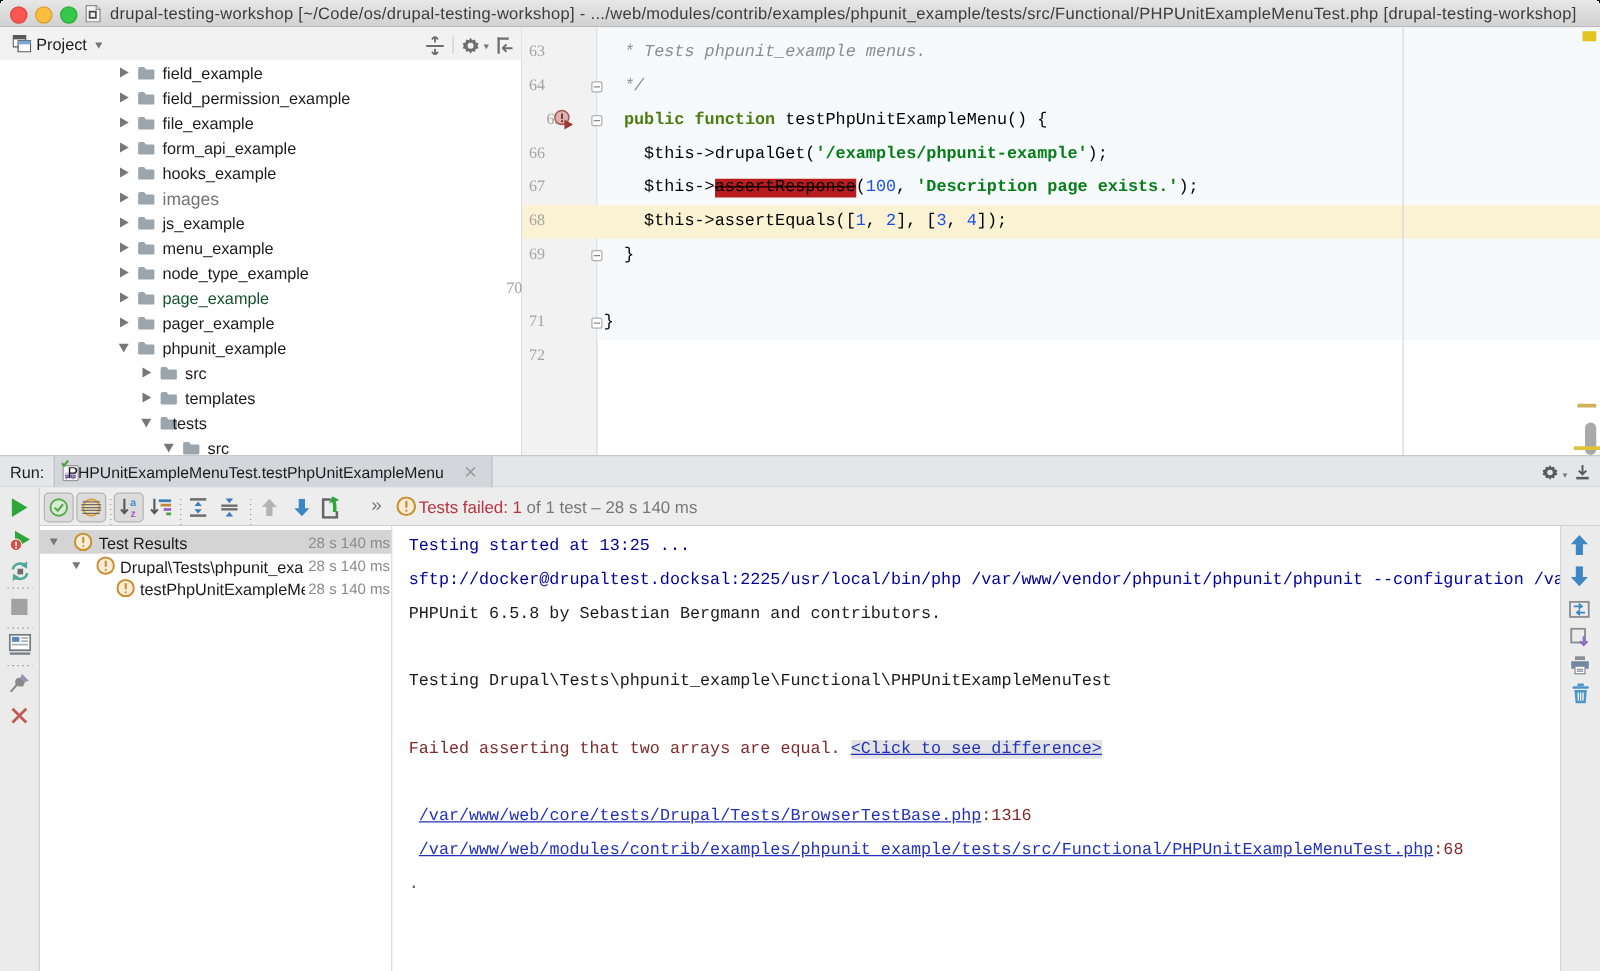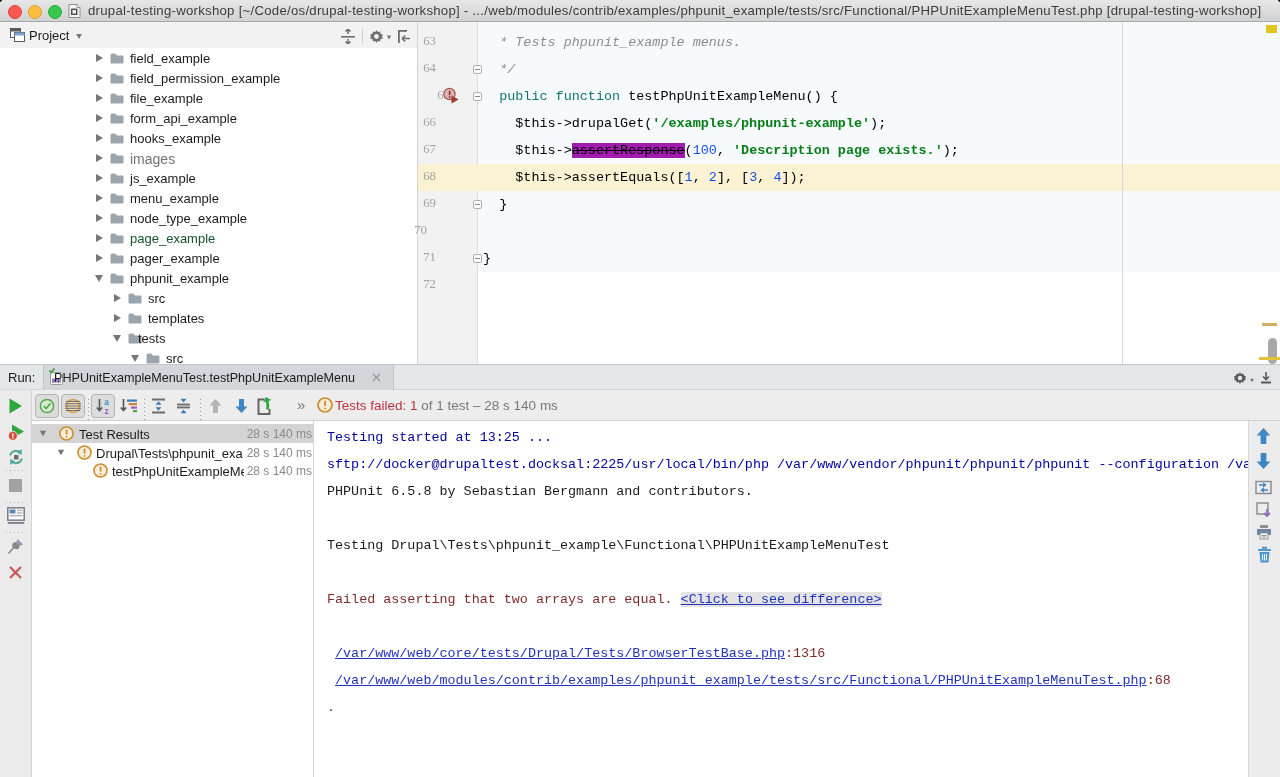--- a/index.html
+++ b/index.html
@@ -1,18 +1,18 @@
 <!DOCTYPE html>
 <html><head><meta charset="utf-8"><style>
 html,body{margin:0;padding:0}
 body{width:1280px;height:777px;overflow:hidden;position:relative;background:#fff;
 font-family:"Liberation Sans",sans-serif;-webkit-font-smoothing:antialiased}
 .a{position:absolute}
 pre{margin:0;font-family:"Liberation Mono",monospace;white-space:pre}
-.kw{color:#0f766e;font-weight:normal}
+.kw{color:#4d7c0f;font-weight:bold}
 .st{color:#067d17;font-weight:bold}
 .nu{color:#1750eb}
 .cm{color:#8c8c8c;font-style:italic}
 .tri-r{width:0;height:0;border-style:solid;border-width:4.5px 0 4.5px 7px;border-color:transparent transparent transparent #777}
 .tri-d{width:0;height:0;border-style:solid;border-width:7px 4.5px 0 4.5px;border-color:#777 transparent transparent transparent}
 .num{color:#a3a3a3;font-size:12.8px;font-family:Liberation Serif, serif}
 .tbtn{position:absolute;width:24px;height:24px;border:1px solid #b4b4b4;border-radius:4px;background:#dcdcdc;box-sizing:border-box}
 .dotsep{position:absolute;width:1px;height:22px;top:399px;background-image:repeating-linear-gradient(to bottom,#9a9a9a 0 1px,transparent 1px 4px)}
 .hdots{position:absolute;left:6px;width:20px;height:1px;background-image:repeating-linear-gradient(to right,#aaa 0 1px,transparent 1px 4px)}
 </style></head><body>
@@ -140,42 +140,42 @@
 <div class="a" style="left:478px;top:22px;width:802px;height:249.5px;background:#f7fafd"></div>
 <div class="a" style="left:418px;top:164px;width:862px;height:26.5px;background:#fbf2d3"></div>
 <div class="a" style="left:1122px;top:22px;width:1px;height:342px;background:#d8d8d8"></div>
 <div class="a num" style="left:405px;top:34.0px;width:31px;text-align:right">63</div>
 <div class="a num" style="left:405px;top:61.0px;width:31px;text-align:right">64</div>
 <div class="a num" style="left:419px;top:88.0px;width:31px;text-align:right">65</div>
 <div class="a num" style="left:405px;top:115.0px;width:31px;text-align:right">66</div>
 <div class="a num" style="left:405px;top:142.0px;width:31px;text-align:right">67</div>
 <div class="a num" style="left:405px;top:169.0px;width:31px;text-align:right">68</div>
 <div class="a num" style="left:405px;top:196.0px;width:31px;text-align:right">69</div>
-<div class="a num" style="left:405px;top:223.0px;width:31px;text-align:center">70</div>
+<div class="a num" style="left:405px;top:223.0px;width:31px;text-align:left">70</div>
 <div class="a num" style="left:405px;top:250.0px;width:31px;text-align:right">71</div>
 <div class="a num" style="left:405px;top:277.0px;width:31px;text-align:right">72</div>
 <div class="a" style="left:473px;top:64.5px;width:9px;height:9px;background:#fff;border:1px solid #b0b0b0;border-radius:2px;box-sizing:border-box"></div>
 <div class="a" style="left:475px;top:68.5px;width:5px;height:1px;background:#888"></div>
 <div class="a" style="left:473px;top:91.5px;width:9px;height:9px;background:#fff;border:1px solid #b0b0b0;border-radius:2px;box-sizing:border-box"></div>
 <div class="a" style="left:475px;top:95.5px;width:5px;height:1px;background:#888"></div>
 <div class="a" style="left:473px;top:199.5px;width:9px;height:9px;background:#fff;border:1px solid #b0b0b0;border-radius:2px;box-sizing:border-box"></div>
 <div class="a" style="left:475px;top:203.5px;width:5px;height:1px;background:#888"></div>
 <div class="a" style="left:473px;top:253.5px;width:9px;height:9px;background:#fff;border:1px solid #b0b0b0;border-radius:2px;box-sizing:border-box"></div>
 <div class="a" style="left:475px;top:257.5px;width:5px;height:1px;background:#888"></div>
 <svg class="a" style="left:442px;top:87px" width="18" height="17" viewBox="0 0 18 17">
 <circle cx="7.5" cy="7" r="5.6" fill="#deb2b0" stroke="#a05a55" stroke-width="1.2"></circle>
 <rect x="6.8" y="3.8" width="1.6" height="4.4" fill="#7c3a36"></rect>
     <rect x="6.8" y="9.2" width="1.6" height="1.6" fill="#7c3a36"></rect>
 <path d="M9.5 8.5 L16.5 12.5 L9.5 16.5z" fill="#9e3b30"></path>
   </svg>
 <pre class="a" style="left:483px;top:34.0px;font-size:13.45px;line-height:17px;color:#000"><span class="cm">  * Tests phpunit_example menus.</span></pre>
 <pre class="a" style="left:483px;top:61.0px;font-size:13.45px;line-height:17px;color:#000"><span class="cm">  */</span></pre>
 <pre class="a" style="left:483px;top:88.0px;font-size:13.45px;line-height:17px;color:#000">  <span class="kw">public function</span> testPhpUnitExampleMenu() {</pre>
 <pre class="a" style="left:483px;top:115.0px;font-size:13.45px;line-height:17px;color:#000">    $this-&gt;drupalGet(<span class="st">'/examples/phpunit-example'</span>);</pre>
-<pre class="a" style="left:483px;top:142.0px;font-size:13.45px;line-height:17px;color:#000">    $this-&gt;<span style="background:#a21caf;text-decoration:line-through">assertResponse</span>(<span class="nu">100</span>, <span class="st">'Description page exists.'</span>);</pre>
+<pre class="a" style="left:483px;top:142.0px;font-size:13.45px;line-height:17px;color:#000">    $this-&gt;<span style="background:#b91c1c;text-decoration:line-through">assertResponse</span>(<span class="nu">100</span>, <span class="st">'Description page exists.'</span>);</pre>
 <pre class="a" style="left:483px;top:169.0px;font-size:13.45px;line-height:17px;color:#000">    $this-&gt;assertEquals([<span class="nu">1</span>, <span class="nu">2</span>], [<span class="nu">3</span>, <span class="nu">4</span>]);</pre>
 <pre class="a" style="left:483px;top:196.0px;font-size:13.45px;line-height:17px;color:#000">  }</pre>
 <pre class="a" style="left:483px;top:250.0px;font-size:13.45px;line-height:17px;color:#000">}</pre>
 <div class="a" style="left:1266px;top:25px;width:11px;height:8px;background:#e3c51f"></div>
 <div class="a" style="left:1262px;top:323px;width:15px;height:3px;background:#cdb15e"></div>
 <div class="a" style="left:1268px;top:338px;width:9px;height:26px;background:#a9a9a9;border-radius:4.5px"></div>
 <div class="a" style="left:1259px;top:357px;width:21px;height:3px;background:#dfc43a"></div>
 <div class="a" style="left:0;top:364px;width:1280px;height:26px;background:#e4e6ea;border-top:1px solid #c8c8c8;border-bottom:1px solid #d6d6d6;box-sizing:border-box"></div>
 <div class="a" style="left:8px;top:370px;font-size:13px;color:#1b1b1b">Run:</div>
 <div class="a" style="left:43px;top:365px;width:351px;height:25px;background:#d3d6da;border-left:1px solid #bfc2c6;border-right:1px solid #bfc2c6;box-sizing:border-box"></div>

